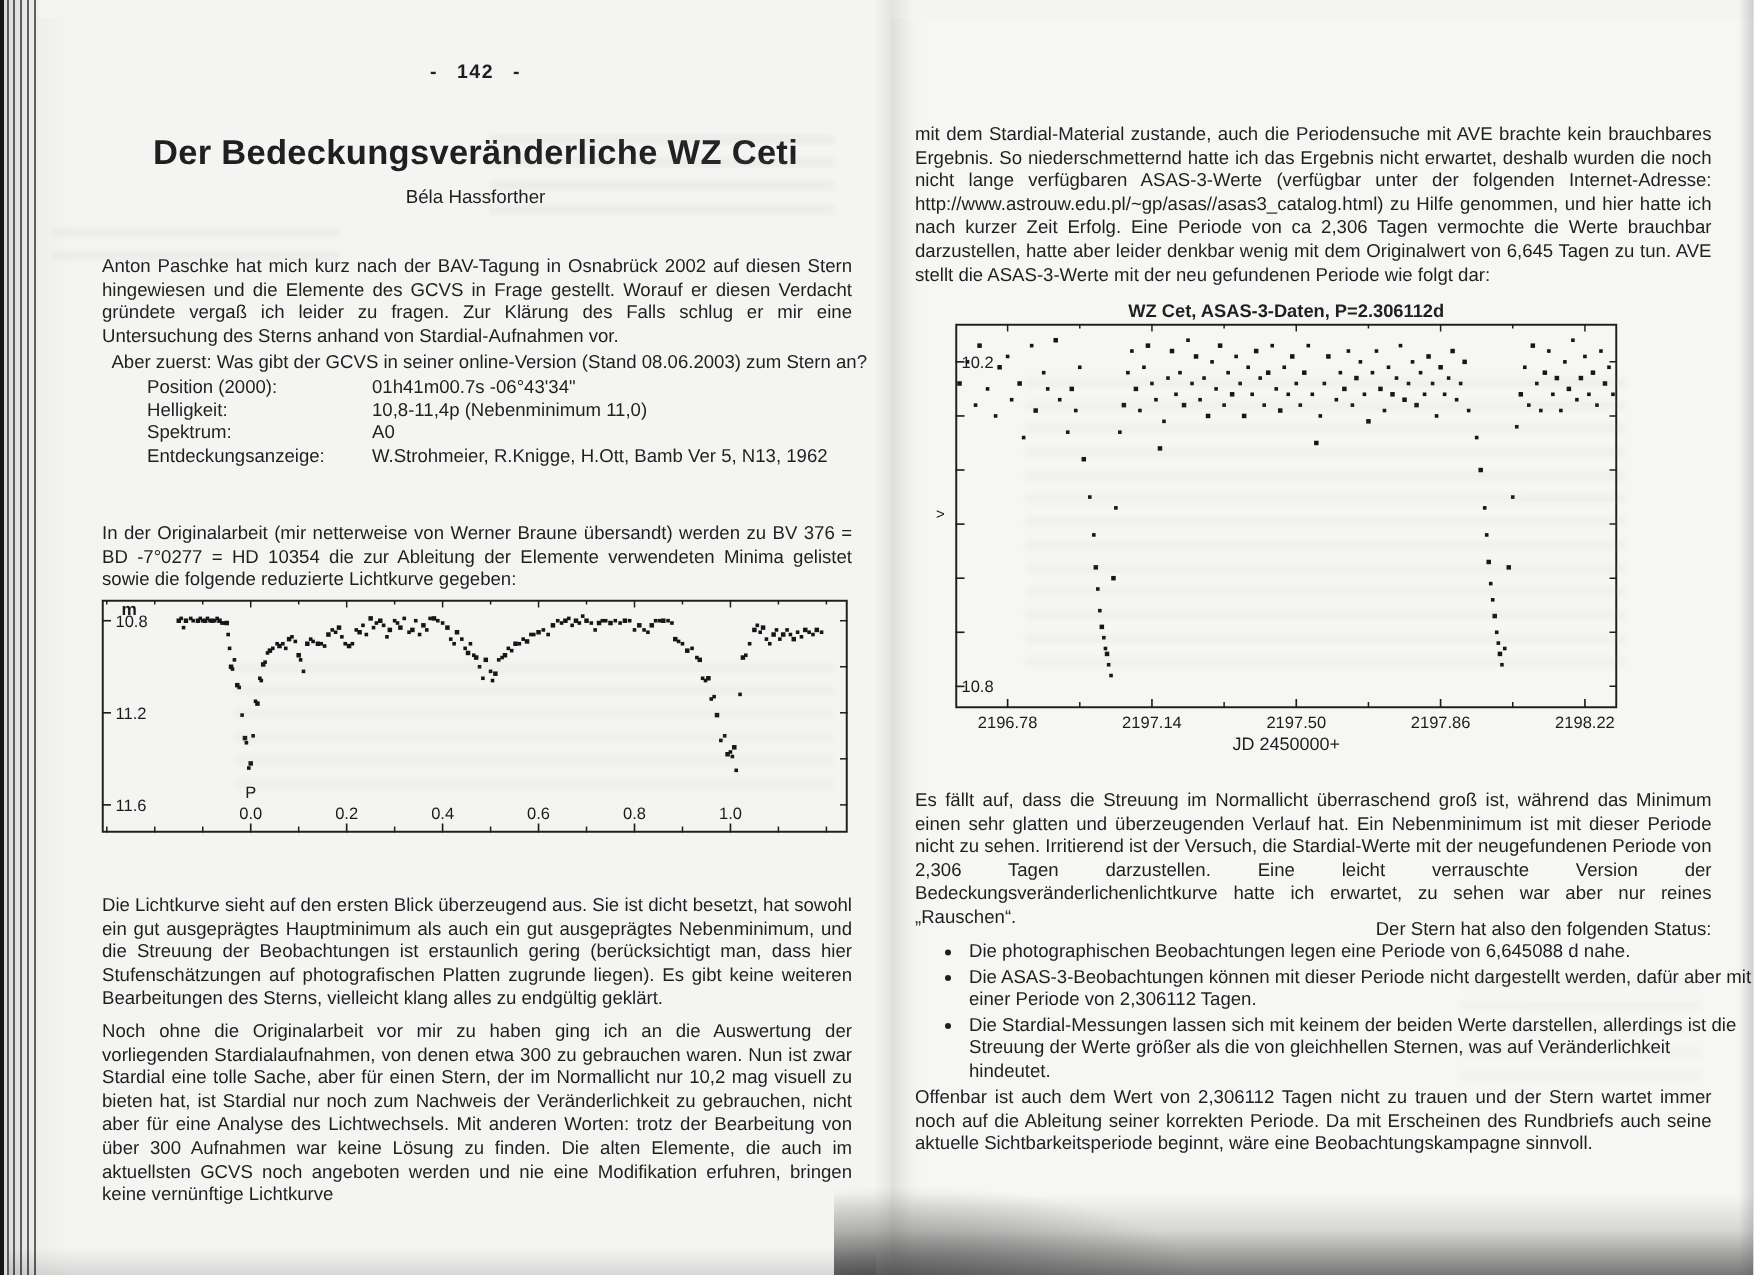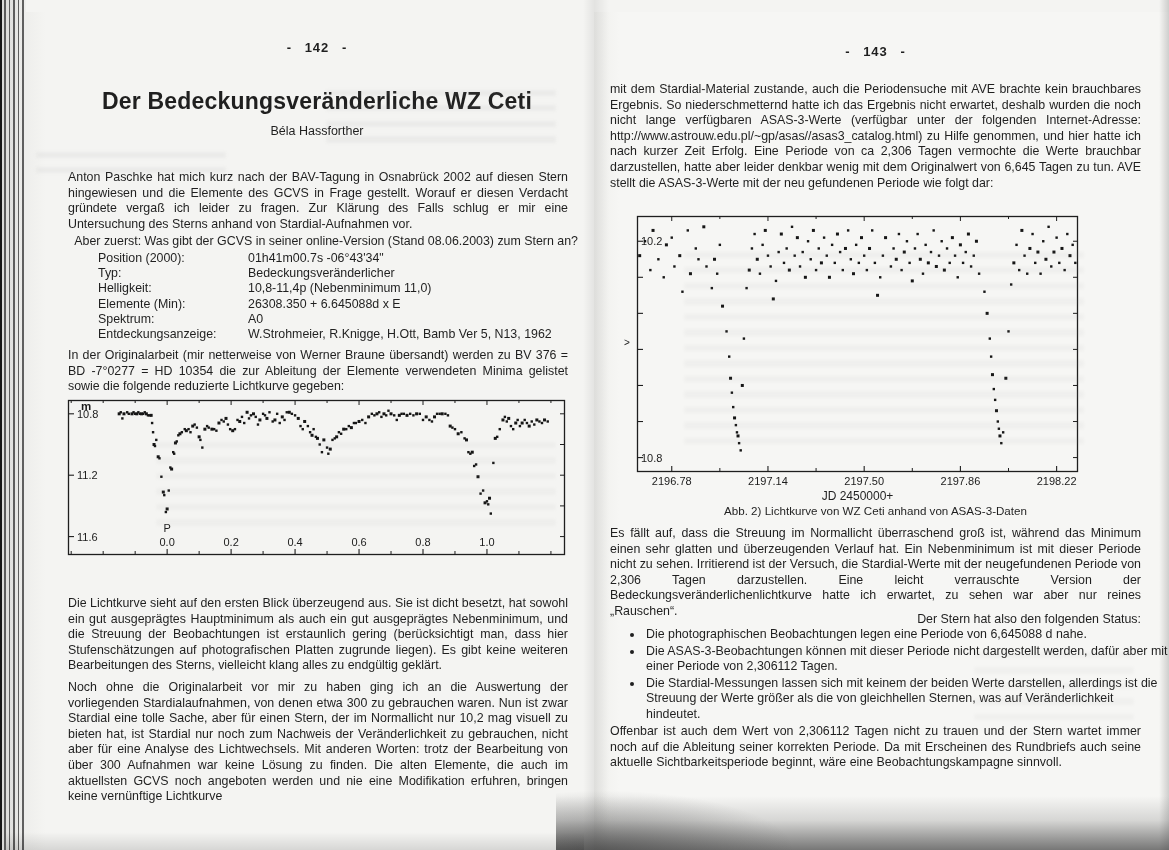--- a/index.html
+++ b/index.html
@@ -56,30 +56,22 @@
 
     <p class="abs body noj" style="top:222px;left:62px;width:510px;">Aber zuerst: Was gibt der GCVS in seiner online-Version (Stand 08.06.2003) zum Stern an?</p>
 
     <table class="abs gcvs" style="top:239px;left:92px;width:470px;">
         <tbody>
           <tr>
             <td class="lbl">Position (2000):</td>
             <td>01h41m00.7s -06°43'34"</td>
           </tr>
           <tr>
-            <td class="lbl">Typ:</td>
-            <td>Bedeckungsveränderlicher</td>
-          </tr>
-          <tr>
             <td class="lbl">Helligkeit:</td>
             <td>10,8-11,4p (Nebenminimum 11,0)</td>
-          </tr>
-          <tr>
-            <td class="lbl">Elemente (Min):</td>
-            <td>26308.350 + 6.645088d x E</td>
           </tr>
           <tr>
             <td class="lbl">Spektrum:</td>
             <td>A0</td>
           </tr>
           <tr>
             <td class="lbl">Entdeckungsanzeige:</td>
             <td>W.Strohmeier, R.Knigge, H.Ott, Bamb Ver 5, N13, 1962</td>
           </tr>
         </tbody>
@@ -340,24 +332,24 @@
     <p class="abs body" style="top:584px;left:62px;width:500px;">Die Lichtkurve sieht auf den ersten Blick überzeugend aus. Sie ist dicht besetzt, hat sowohl ein gut ausgeprägtes Hauptminimum als auch ein gut ausgeprägtes Nebenminimum, und die Streuung der Beobachtungen ist erstaunlich gering (berücksichtigt man, dass hier Stufenschätzungen auf photografischen Platten zugrunde liegen). Es gibt keine weiteren Bearbeitungen des Sterns, vielleicht klang alles zu endgültig geklärt.</p>
 
     <p class="abs body" style="top:668px;left:62px;width:500px;">Noch ohne die Originalarbeit vor mir zu haben ging ich an die Auswertung der vorliegenden Stardialaufnahmen, von denen etwa 300 zu gebrauchen waren. Nun ist zwar Stardial eine tolle Sache, aber für einen Stern, der im Normallicht nur 10,2 mag visuell zu bieten hat, ist Stardial nur noch zum Nachweis der Veränderlichkeit zu gebrauchen, nicht aber für eine Analyse des Lichtwechsels. Mit anderen Worten: trotz der Bearbeitung von über 300 Aufnahmen war keine Lösung zu finden. Die alten Elemente, die auch im aktuellsten GCVS noch angeboten werden und nie eine Modifikation erfuhren, bringen keine vernünftige Lichtkurve</p>
 
     <div class="ghost" style="top:78px;left:320px;width:230px;height:55px;"></div>
     <div class="ghost" style="top:140px;left:30px;width:190px;height:26px;"></div>
     <div class="ghost" style="top:430px;left:150px;width:400px;height:90px;opacity:.35;"></div>
   </div>
 
   <div class="page right">
-    <div class="abs pagenum" style="top:32px;left:16px;width:531px;">- 143 -</div>
 
     <p class="abs body" style="top:70px;left:16px;width:531px;">mit dem Stardial-Material zustande, auch die Periodensuche mit AVE brachte kein brauchbares Ergebnis. So niederschmetternd hatte ich das Ergebnis nicht erwartet, deshalb wurden die noch nicht lange verfügbaren ASAS-3-Werte (verfügbar unter der folgenden Internet-Adresse: http://www.astrouw.edu.pl/~gp/asas//asas3_catalog.html) zu Hilfe genommen, und hier hatte ich nach kurzer Zeit Erfolg. Eine Periode von ca 2,306 Tagen vermochte die Werte brauchbar darzustellen, hatte aber leider denkbar wenig mit dem Originalwert von 6,645 Tagen zu tun. AVE stellt die ASAS-3-Werte mit der neu gefundenen Periode wie folgt dar:</p>
 
+    <div class="abs figtitle" style="top:188px;left:43px;width:441px;">WZ Cet, ASAS-3-Daten, P=2.306112d</div>
 
     <svg class="abs" style="top:204px;left:29px;" width="456" height="272">
         <rect x="14.5" y="0.5" width="440" height="255" fill="none" stroke="#1e1e1e" stroke-width="1.3"></rect>
         <line x1="48.7454545454818" y1="256" x2="48.7454545454818" y2="250" stroke="#1e1e1e" stroke-width="1.1"></line>
         <line x1="48.7454545454818" y1="0" x2="48.7454545454818" y2="5" stroke="#1e1e1e" stroke-width="1"></line>
         <text x="48.7454545454818" y="269" text-anchor="middle" font-size="11" fill="#1b1b1b">2196.78</text>
         <line x1="144.96363636357083" y1="256" x2="144.96363636357083" y2="250" stroke="#1e1e1e" stroke-width="1.1"></line>
         <line x1="144.96363636357083" y1="0" x2="144.96363636357083" y2="5" stroke="#1e1e1e" stroke-width="1"></line>
         <text x="144.96363636357083" y="269" text-anchor="middle" font-size="11" fill="#1b1b1b">2197.14</text>
         <line x1="241.18181818178135" y1="256" x2="241.18181818178135" y2="250" stroke="#1e1e1e" stroke-width="1.1"></line>
@@ -553,21 +545,20 @@
         <rect x="437.4636363635303" y="30.950704225352105" width="3" height="3" fill="#161616"></rect>
         <rect x="440.4363636363158" y="52.88450704225308" width="2.4" height="2.4" fill="#161616"></rect>
         <rect x="443.1090909091012" y="16.828169014084146" width="2.4" height="2.4" fill="#161616"></rect>
         <rect x="445.48181818176516" y="38.16197183098576" width="3" height="3" fill="#161616"></rect>
         <rect x="448.4545454545506" y="27.645070422535277" width="2.4" height="2.4" fill="#161616"></rect>
         <rect x="451.1272727272146" y="45.67323943661942" width="2.4" height="2.4" fill="#161616"></rect>
       </svg>
 
     <div class="abs xaxislabel" style="top:477px;left:43px;width:441px;">JD 2450000+</div>
 
-    <div class="abs caption" style="top:492px;left:16px;width:531px;">Abb. 2) Lichtkurve von WZ Ceti anhand von ASAS-3-Daten</div>
 
     <p class="abs body" style="top:514px;left:16px;width:531px;">Es fällt auf, dass die Streuung im Normallicht überraschend groß ist, während das Minimum einen sehr glatten und überzeugenden Verlauf hat. Ein Nebenminimum ist mit dieser Periode nicht zu sehen. Irritierend ist der Versuch, die Stardial-Werte mit der neugefundenen Periode von 2,306 Tagen darzustellen. Eine leicht verrauschte Version der Bedeckungsveränderlichenlichtkurve hatte ich erwartet, zu sehen war aber nur reines „Rauschen“.</p>
 
     <p class="abs body noj" style="top:600px;left:16px;width:531px;">Der Stern hat also den folgenden Status:</p>
 
     <ul class="abs status" style="top:615px;left:16px;width:525px;">
         <li>Die photographischen Beobachtungen legen eine Periode von 6,645088 d nahe.</li>
         <li>Die ASAS-3-Beobachtungen können mit dieser Periode nicht dargestellt werden, dafür aber mit einer Periode von 2,306112 Tagen.</li>
         <li>Die Stardial-Messungen lassen sich mit keinem der beiden Werte darstellen, allerdings ist die Streuung der Werte größer als die von gleichhellen Sternen, was auf Veränderlichkeit hindeutet.</li>
       </ul>

